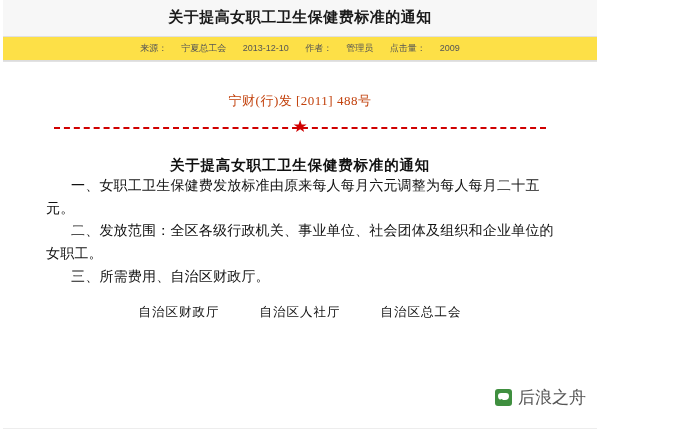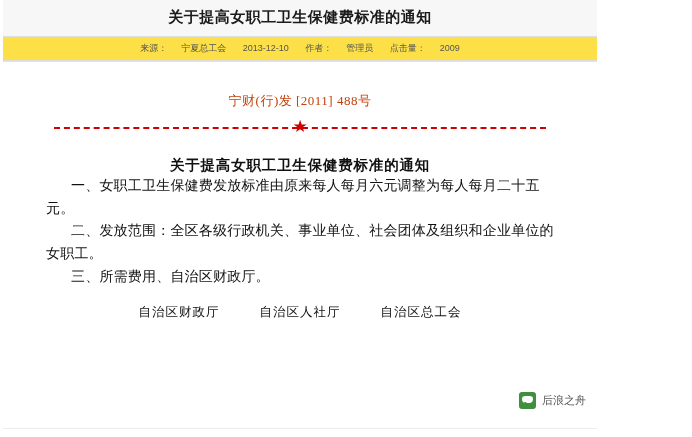--- a/index.html
+++ b/index.html
@@ -161,21 +161,21 @@
     content: "";
     position: absolute;
     left: 5px;
     top: 10px;
     width: 3px;
     height: 3px;
     background: #3f8f3f;
     border-radius: 50%;
   }
   .account-name {
-    font-size: 11px;
+    font-size: 17px;
     color: #555;
     font-family: Liberation Serif, serif;
     white-space: nowrap;
     text-align: center;
   }
   
   .bottom-strip {
     position: absolute;
     left: 0;
     right: 0;

